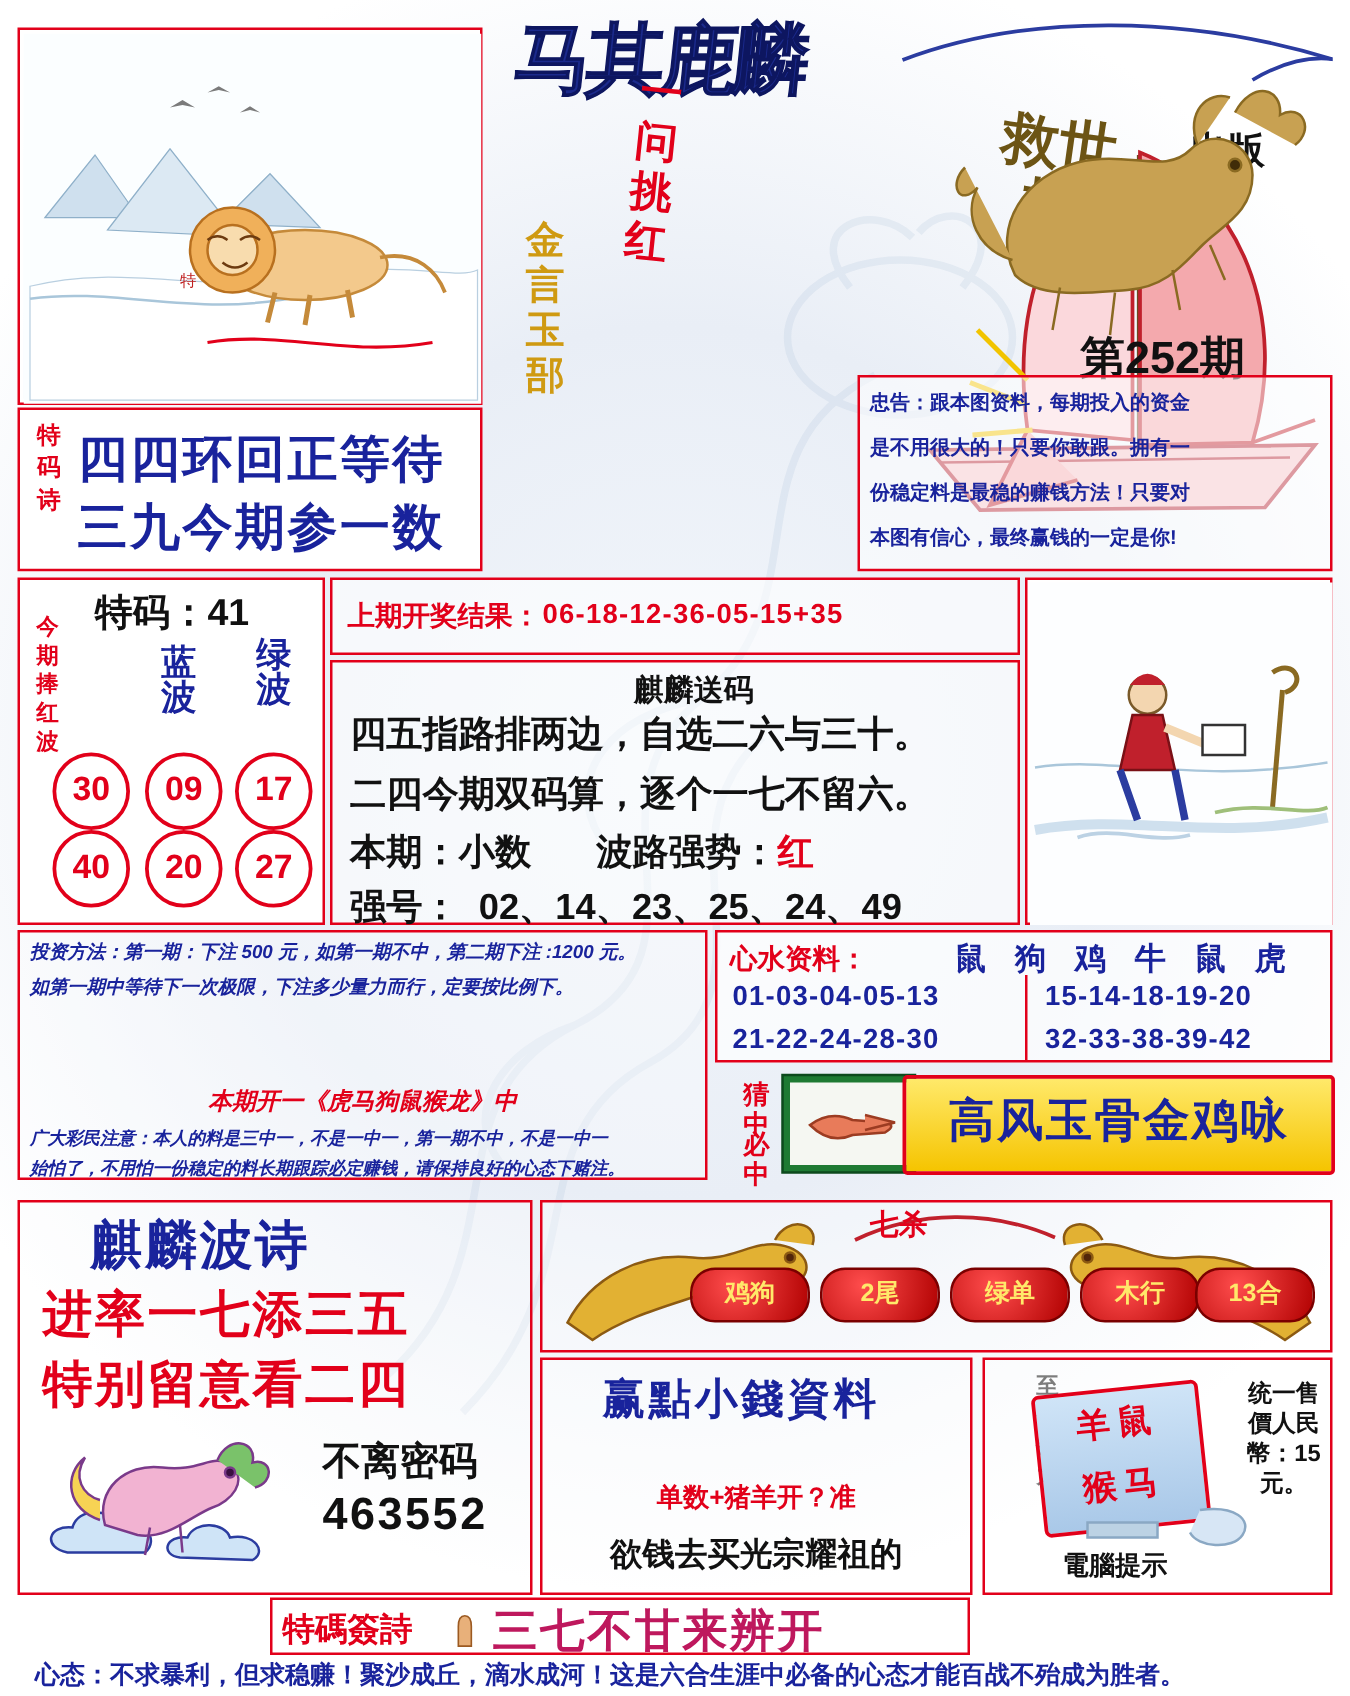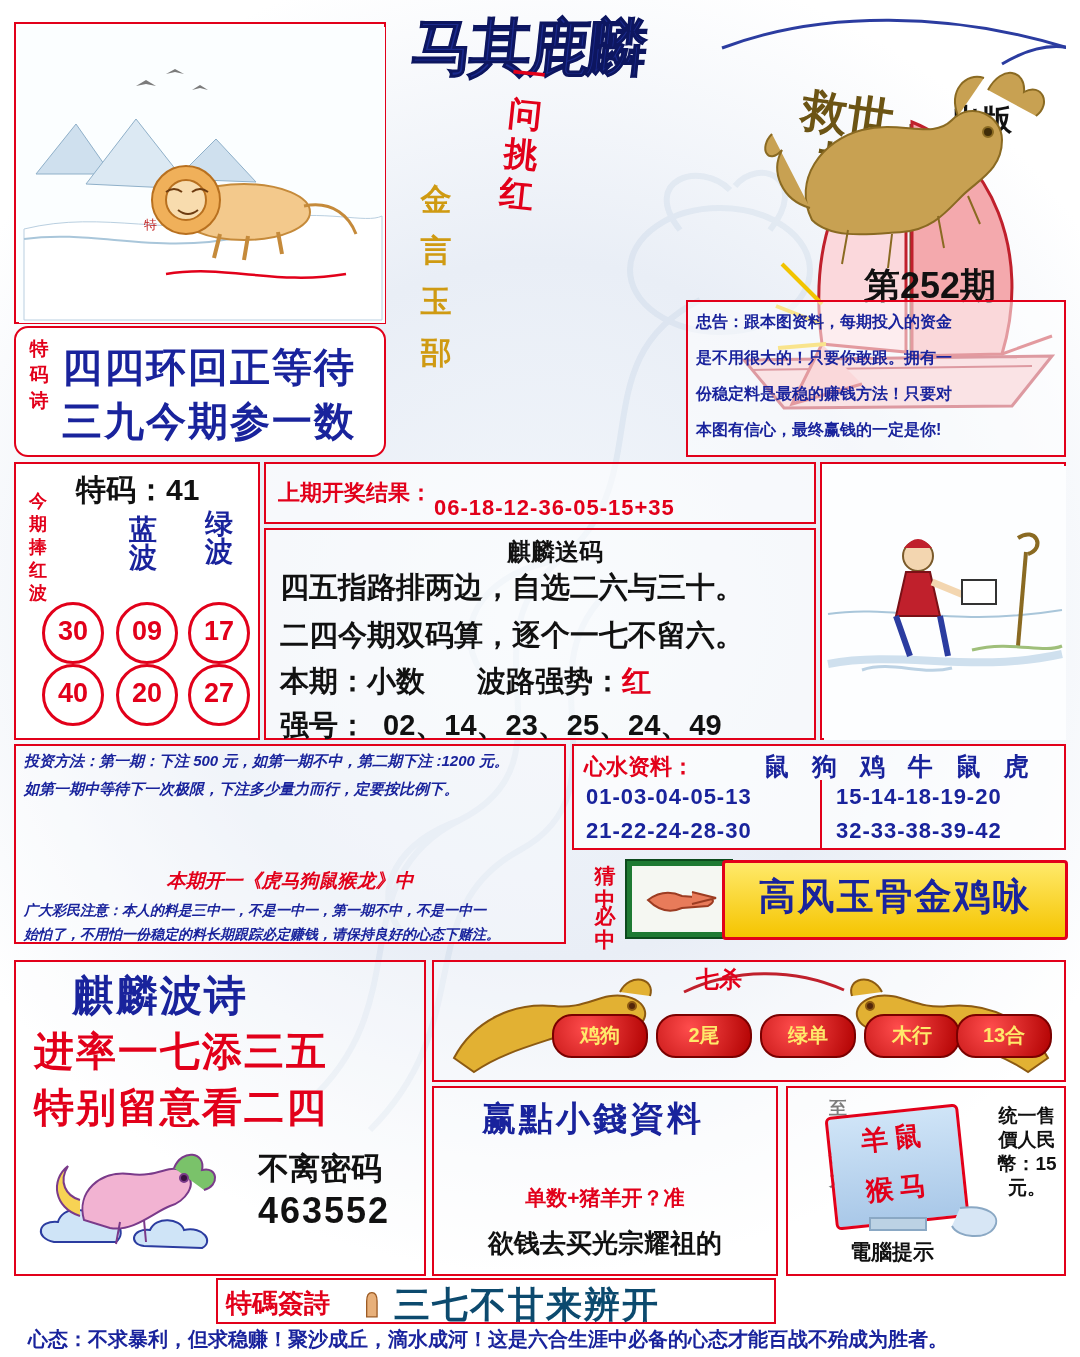--- a/index.html
+++ b/index.html
@@ -20,21 +20,21 @@
     position:absolute;left:160px;top:120px;width:780px;height:1100px;
     opacity:.30;pointer-events:none;
   }
   .blk{position:absolute;box-sizing:border-box;}
   .bd-red{border:2px solid #e2001a;}
 
   
   #pic-lion{left:14px;top:22px;width:372px;height:302px;background:#fff;}
   .lion-sky{position:absolute;inset:3px;background:linear-gradient(#ffffff 0%,#f4fbff 55%,#eef7fd 100%);}
   
-  #poem-box{left:14px;top:326px;width:372px;height:131px;background:#fff;border-radius:14px;}
+  #poem-box{left:14px;top:326px;width:372px;height:131px;background:#fff;}
   .poem-side{
     position:absolute;left:6px;top:8px;width:34px;height:114px;
     color:#e2001a;font-size:19px;font-weight:bold;line-height:26px;
     text-align:center;
   }
   .poem-line{
     position:absolute;left:46px;color:#19239c;font-weight:bold;
     font-size:40px;letter-spacing:2px;white-space:nowrap;
   }
   #poem-l1{top:12px;}
@@ -53,21 +53,21 @@
   .mast-sub{
     position:absolute;left:392px;top:86px;width:120px;
     font-size:46px;font-weight:bold;color:#6c5414;
     line-height:50px;text-align:center;
     transform:rotate(8deg);
   }
   .mast-pub{position:absolute;left:560px;top:96px;font-size:30px;font-weight:bold;color:#111;}
   .mast-issue{position:absolute;left:472px;top:258px;font-size:36px;font-weight:bold;color:#111;}
   .sail-vert{
     position:absolute;left:24px;top:170px;width:40px;
-    color:#cf9a12;font-size:31px;font-weight:bold;line-height:51px;text-align:center;
+    color:#cf9a12;font-size:31px;font-weight:bold;line-height:36px;text-align:center;
   }
   .sail-red{
     position:absolute;left:110px;top:50px;width:42px;
     color:#e2001a;font-size:34px;font-weight:bold;line-height:40px;text-align:center;
     transform:rotate(6deg);
   }
   
   #advice{left:686px;top:300px;width:380px;height:157px;background:rgba(255,255,255,.55);}
   .advice-line{
     position:absolute;left:8px;color:#19239c;font-size:16px;font-weight:bold;
@@ -84,21 +84,21 @@
   .wb-tm .num{color:#111;}
   .wb-colhdr{position:absolute;font-size:28px;font-weight:bold;color:#19239c;text-align:center;width:54px;line-height:28px;}
   .ball{
     position:absolute;width:56px;height:56px;border-radius:50%;
     border:3px solid #e2001a;color:#e2001a;background:#fff;
     font-size:27px;font-weight:bold;text-align:center;line-height:53px;
   }
   
   #lastdraw{left:264px;top:462px;width:552px;height:62px;background:rgba(255,255,255,.6);}
   #lastdraw .lbl{position:absolute;left:12px;top:14px;font-size:22px;font-weight:bold;color:#e2001a;}
-  #lastdraw .val{position:absolute;left:168px;top:14px;font-size:22px;font-weight:bold;color:#e2001a;letter-spacing:1px;margin-top:17px;}
+  #lastdraw .val{position:absolute;left:168px;top:14px;font-size:22px;font-weight:bold;color:#e2001a;letter-spacing:1px;}
 
   
   #mainpanel{left:264px;top:528px;width:552px;height:212px;background:rgba(255,255,255,.55);}
   .mp-title{position:absolute;left:0;top:6px;width:100%;text-align:center;font-size:24px;font-weight:bold;color:#111;margin-left:15px;}
   .mp-line{position:absolute;left:14px;font-size:29px;font-weight:bold;color:#111;white-space:nowrap;}
   .mp-red{color:#e2001a;}
 
   
   #pic-right{left:820px;top:462px;width:246px;height:278px;background:#fff;}
 
@@ -163,21 +163,21 @@
   .screen span{display:block;color:#e2001a;font-size:27px;font-weight:bold;text-align:center;letter-spacing:6px;line-height:50px;}
   .tip-lbl{position:absolute;left:62px;top:150px;font-size:21px;font-weight:bold;color:#111;}
   .price{
     position:absolute;right:6px;top:16px;width:62px;
     font-size:19px;font-weight:bold;color:#111;line-height:24px;text-align:center;
   }
 
   
   #specpoem{left:216px;top:1278px;width:560px;height:46px;background:#fff;}
   .sp-lbl{position:absolute;left:8px;top:6px;font-size:26px;font-weight:bold;color:#e2001a;}
-  .sp-txt{position:absolute;left:176px;top:1px;font-size:36px;font-weight:bold;color:#0c4a6e;letter-spacing:2px;}
+  .sp-txt{position:absolute;left:176px;top:1px;font-size:36px;font-weight:bold;color:#be185d;letter-spacing:2px;}
 
   
   #footer{left:0;top:1324px;width:1080px;height:33px;}
   .ft{position:absolute;left:28px;top:2px;font-size:20px;font-weight:bold;color:#19239c;white-space:nowrap;}
 </style>
 </head>
 <body>
 
 <div id="page">
 

